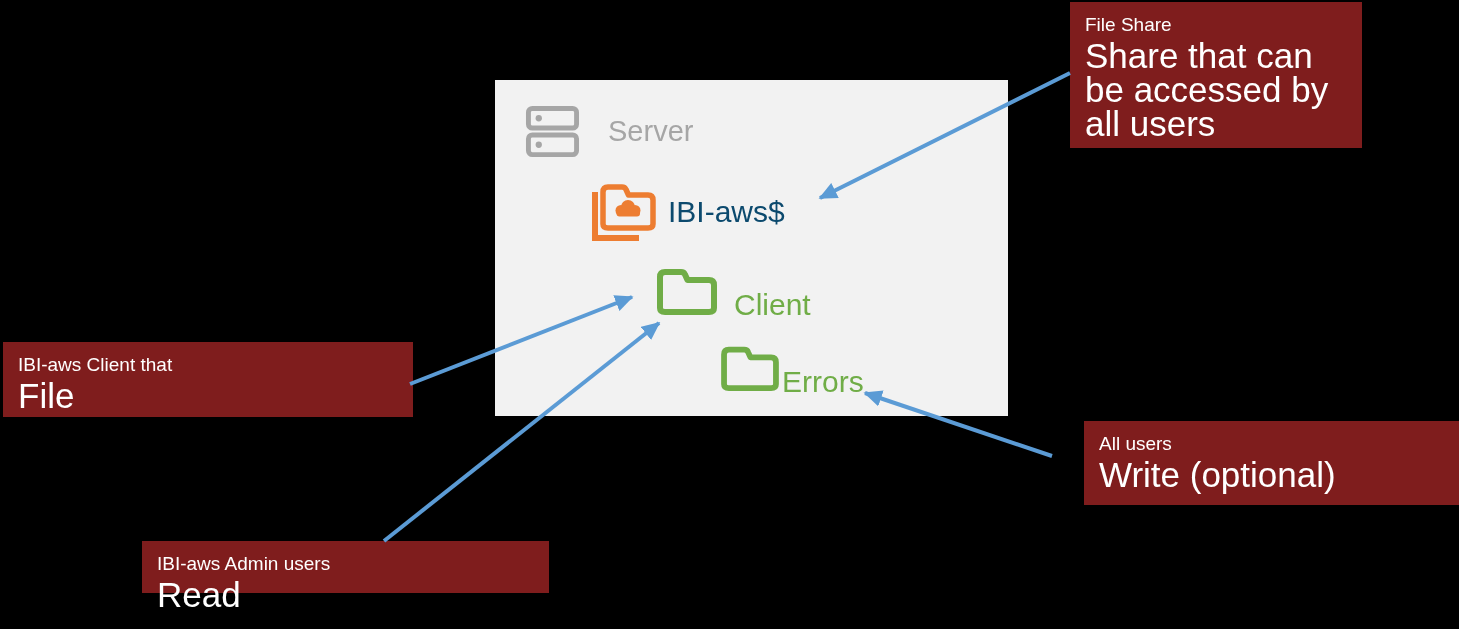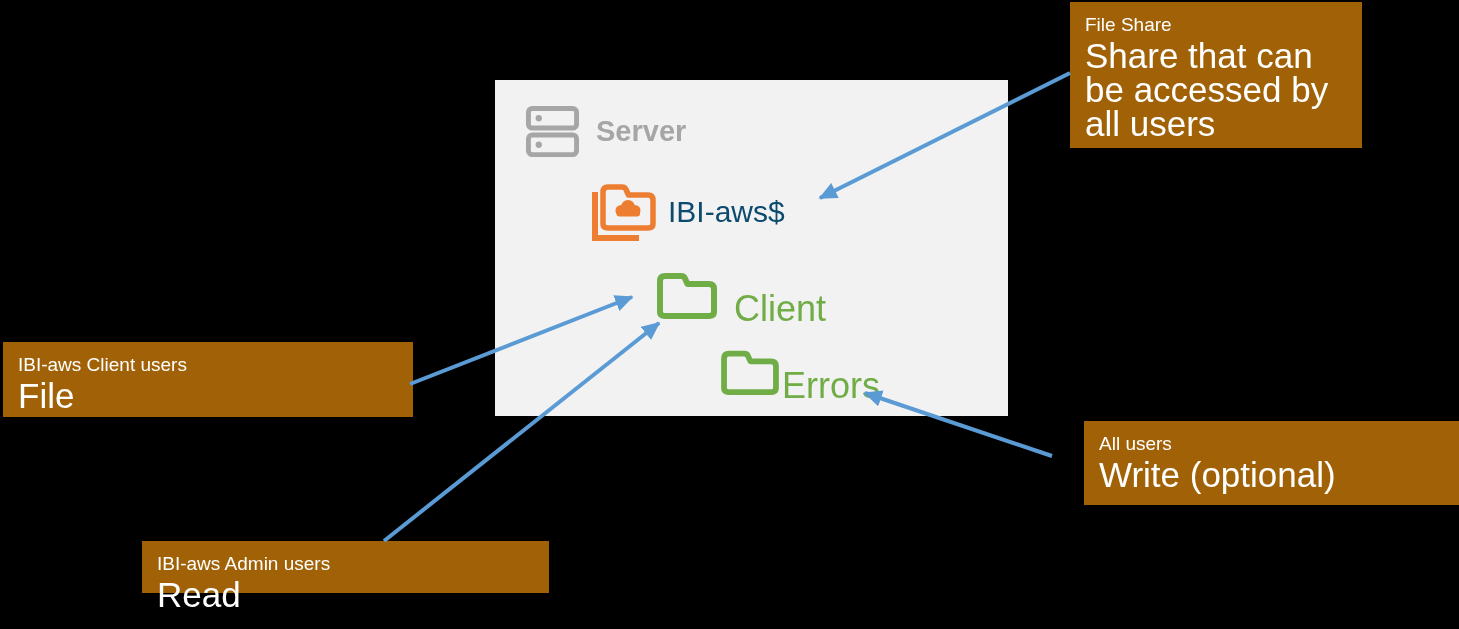--- a/index.html
+++ b/index.html
@@ -19,35 +19,35 @@
     position: absolute;
     left: 495px; top: 80px;
     width: 513px; height: 336px;
     background: #F2F2F2;
   }
   .panel-row {
     position: absolute;
     display: flex;
     align-items: center;
   }
-  .row-server  { left: 30px;  top: 24px;  gap: 16px; font-weight: bold; }
+  .row-server  { left: 30px;  top: 24px;  gap: 28px; }
   .row-share   { left: 92px;  top: 98px;  gap: 9px;  }
   .row-client  { left: 160px; top: 180px; gap: 15px; }
   .row-errors  { left: 223px; top: 257px; gap: 0; }
 
   .label-server { font-size: 29px; color: #A6A6A6; }
   .label-share  { font-size: 30px; color: #0c4a6e; }
-  .label-green  { font-size: 36px; color: #70AD47; margin-top: 28px; }
+  .label-green  { font-size: 30px; color: #70AD47; margin-top: 28px; }
 
   .icon-box { display: inline-flex; }
 
   
   .callout {
     position: absolute;
-    background: #a16207;
+    background: #7f1d1d;
     color: #FFFFFF;
     padding: 9px 15px 6px 15px;
   }
   .callout-title { font-size: 19px; line-height: 28px; }
   .callout-body  { font-size: 35px; line-height: 34px; }
 
   .co-file-share { left: 1070px; top: 2px;   width: 292px; height: 146px; }
   .co-client     { left: 3px;    top: 342px; width: 410px; height: 75px;  }
   .co-admin      { left: 109px;  top: 541px; width: 407px; height: 52px; margin-left: 33px;  }
   .co-all        { left: 1084px; top: 421px; width: 404px; height: 84px;  }
@@ -121,21 +121,21 @@
     </div>
 
   </div>
 
   <div class="callout co-file-share">
     <div class="callout-title">File Share</div>
     <div class="callout-body">Share that can be accessed by all users</div>
   </div>
 
   <div class="callout co-client">
-    <div class="callout-title">IBI-aws Client users</div>
+    <div class="callout-title">IBI-aws Client that</div>
     <div class="callout-body">File</div>
   </div>
 
   <div class="callout co-admin">
     <div class="callout-title">IBI-aws Admin users</div>
     <div class="callout-body">Read</div>
   </div>
 
   <div class="callout co-all">
     <div class="callout-title">All users</div>

